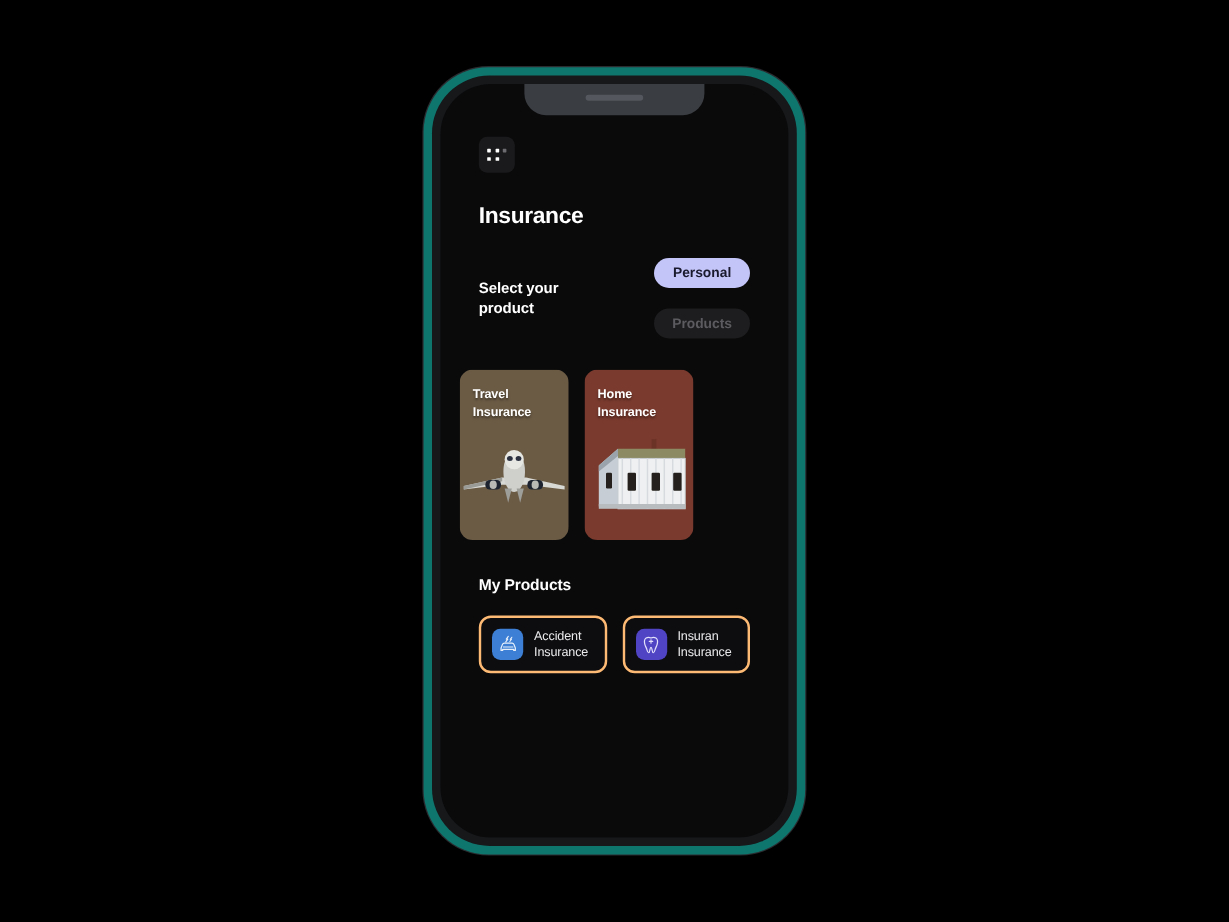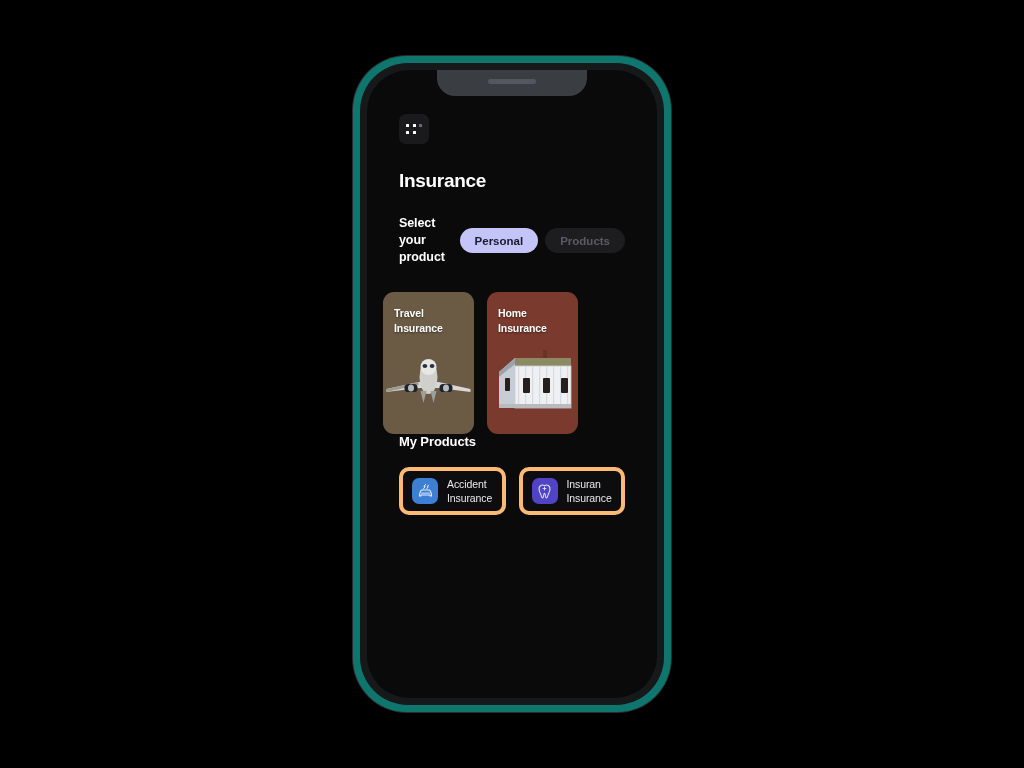--- a/index.html
+++ b/index.html
@@ -150,21 +150,22 @@
   #select-label {
     color: #ffffff;
     font-size: 12.5px;
     font-weight: 700;
     line-height: 17px;
     width: 96px;
     letter-spacing: -0.1px;
   }
   #segmented {
     display: flex;
-    gap: 7px;
+    gap: 17px;
+    flex-direction: column;
   }
   .seg-pill {
     height: 25px;
     padding: 0 15px;
     border-radius: 13px;
     display: flex;
     align-items: center;
     justify-content: center;
     font-size: 11.5px;
     font-weight: 600;
@@ -209,34 +210,35 @@
     text-shadow: 0 1px 2px rgba(0,0,0,.45);
   }
   .card-art {
     position: absolute;
     inset: 0;
     z-index: 1;
   }
 
   
   #my-products-title {
+    margin-top: 30px;
     color: #ffffff;
     font-size: 13px;
     font-weight: 700;
     letter-spacing: -0.1px;
   }
   #my-products-grid {
     margin-top: 18px;
     display: flex;
     gap: 13px;
   }
   .mp-card {
     flex: 1 1 0;
     height: 48px;
-    border: 4px solid #fdba74;
+    border: 2px solid #fdba74;
     border-radius: 10px;
     background: #0d0d0f;
     display: flex;
     align-items: center;
     gap: 9px;
     padding: 0 9px;
   }
   .mp-icon {
     flex: 0 0 auto;
     width: 26px;

